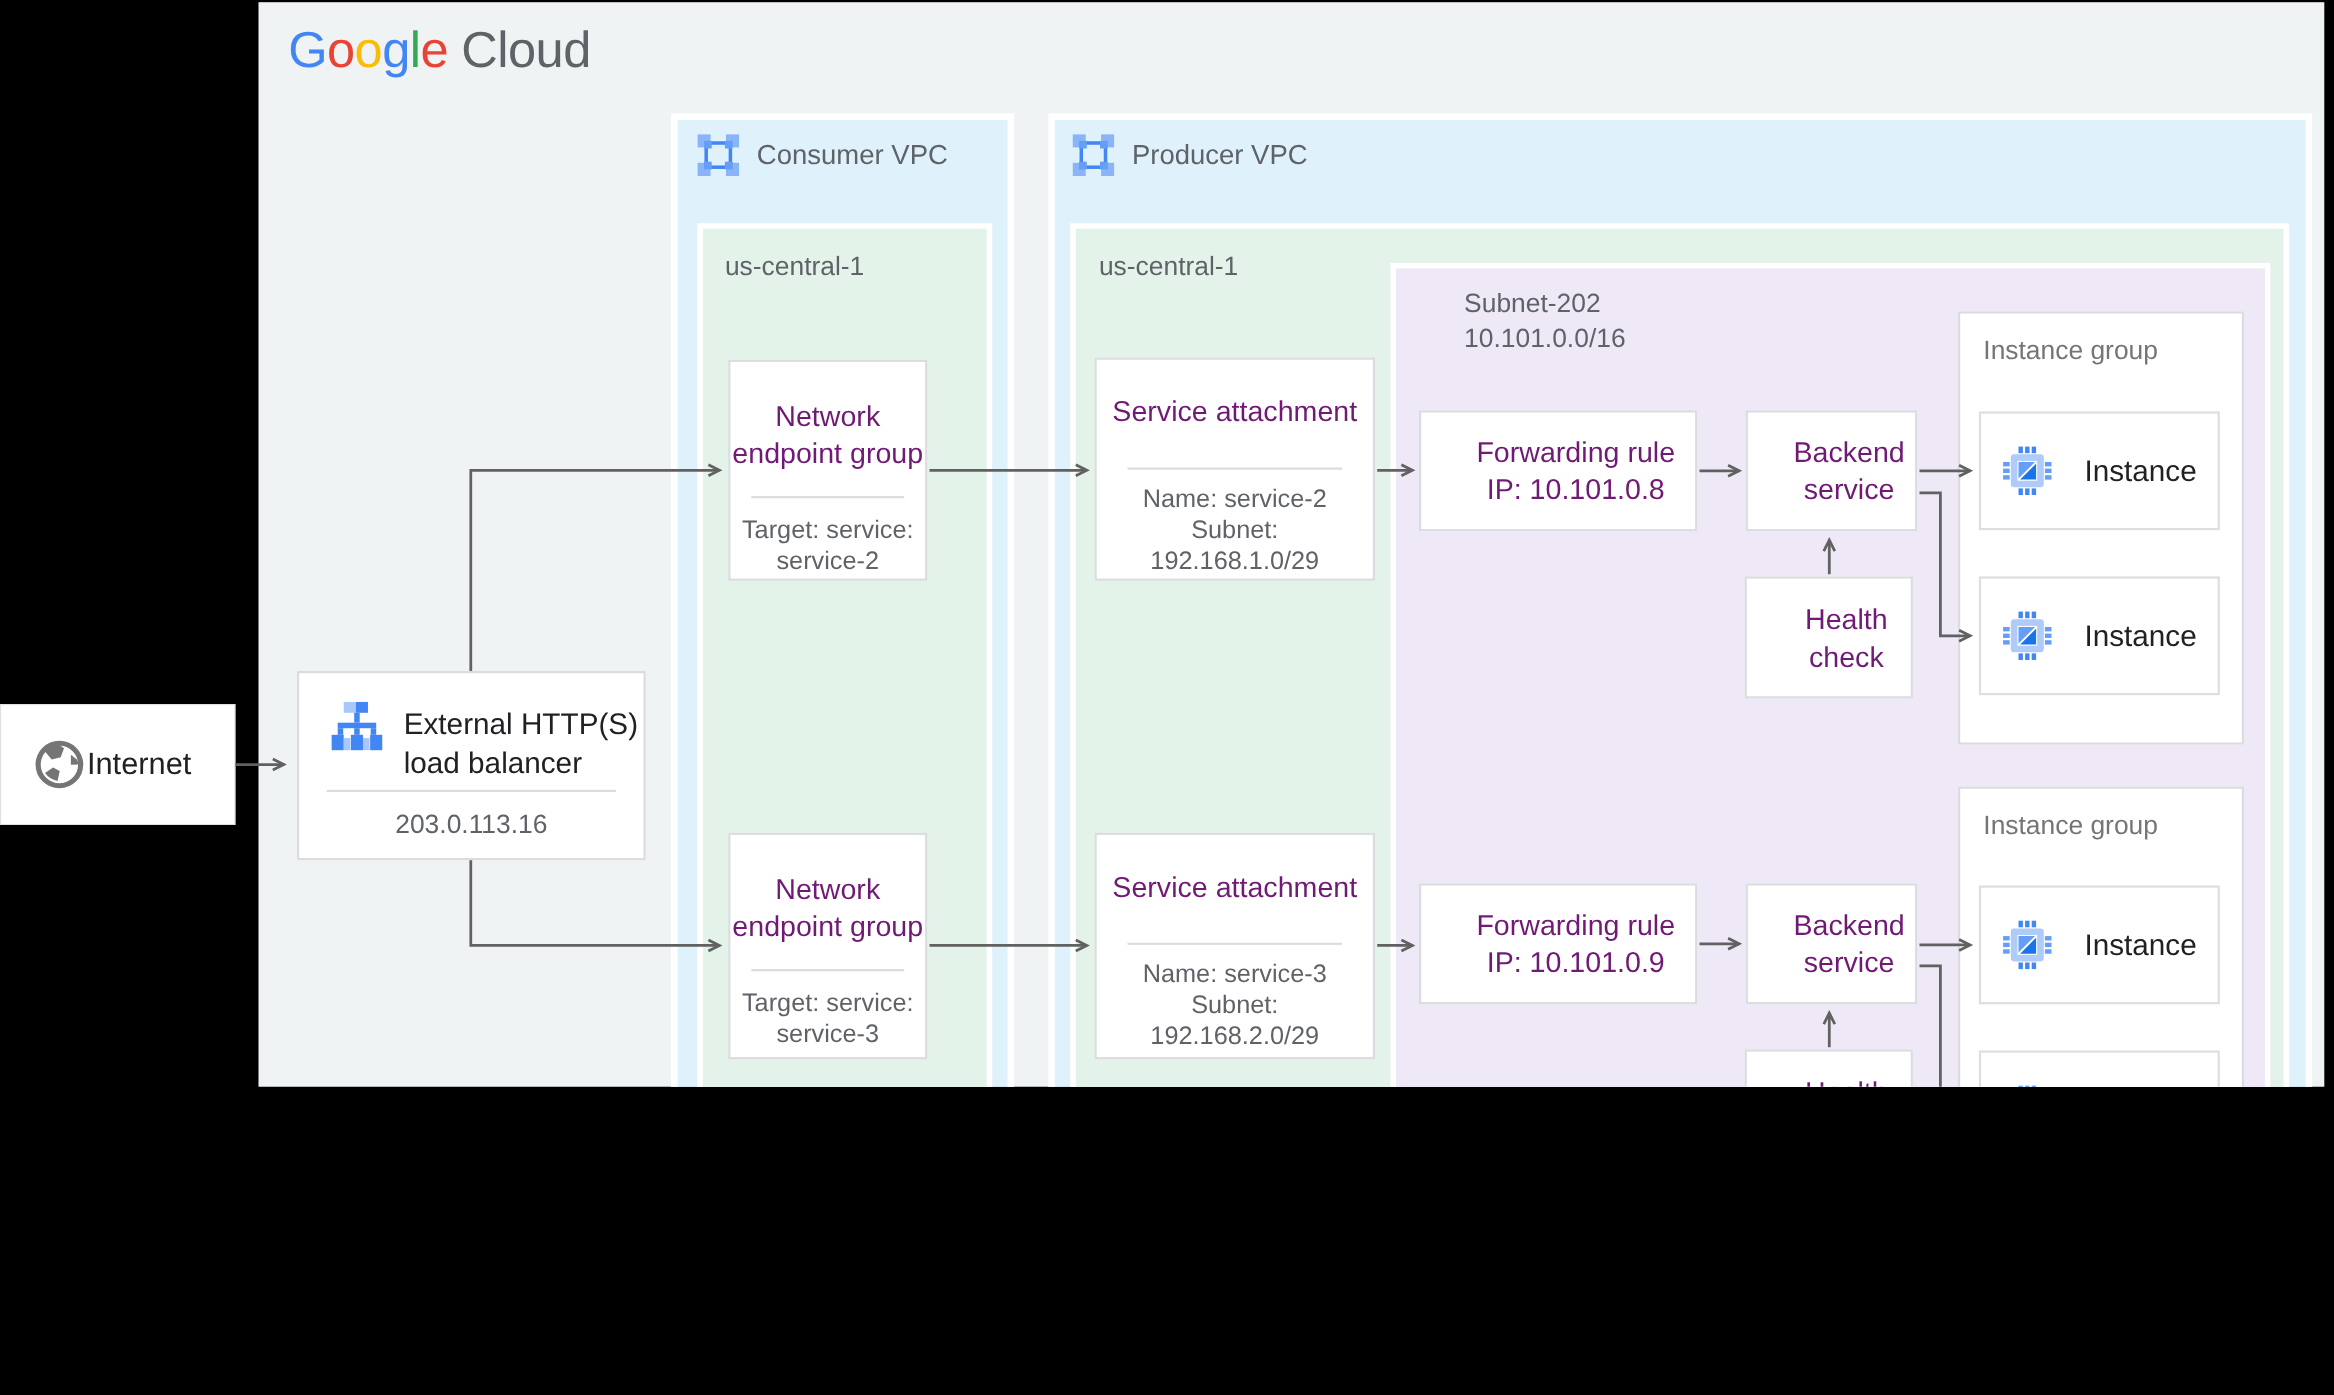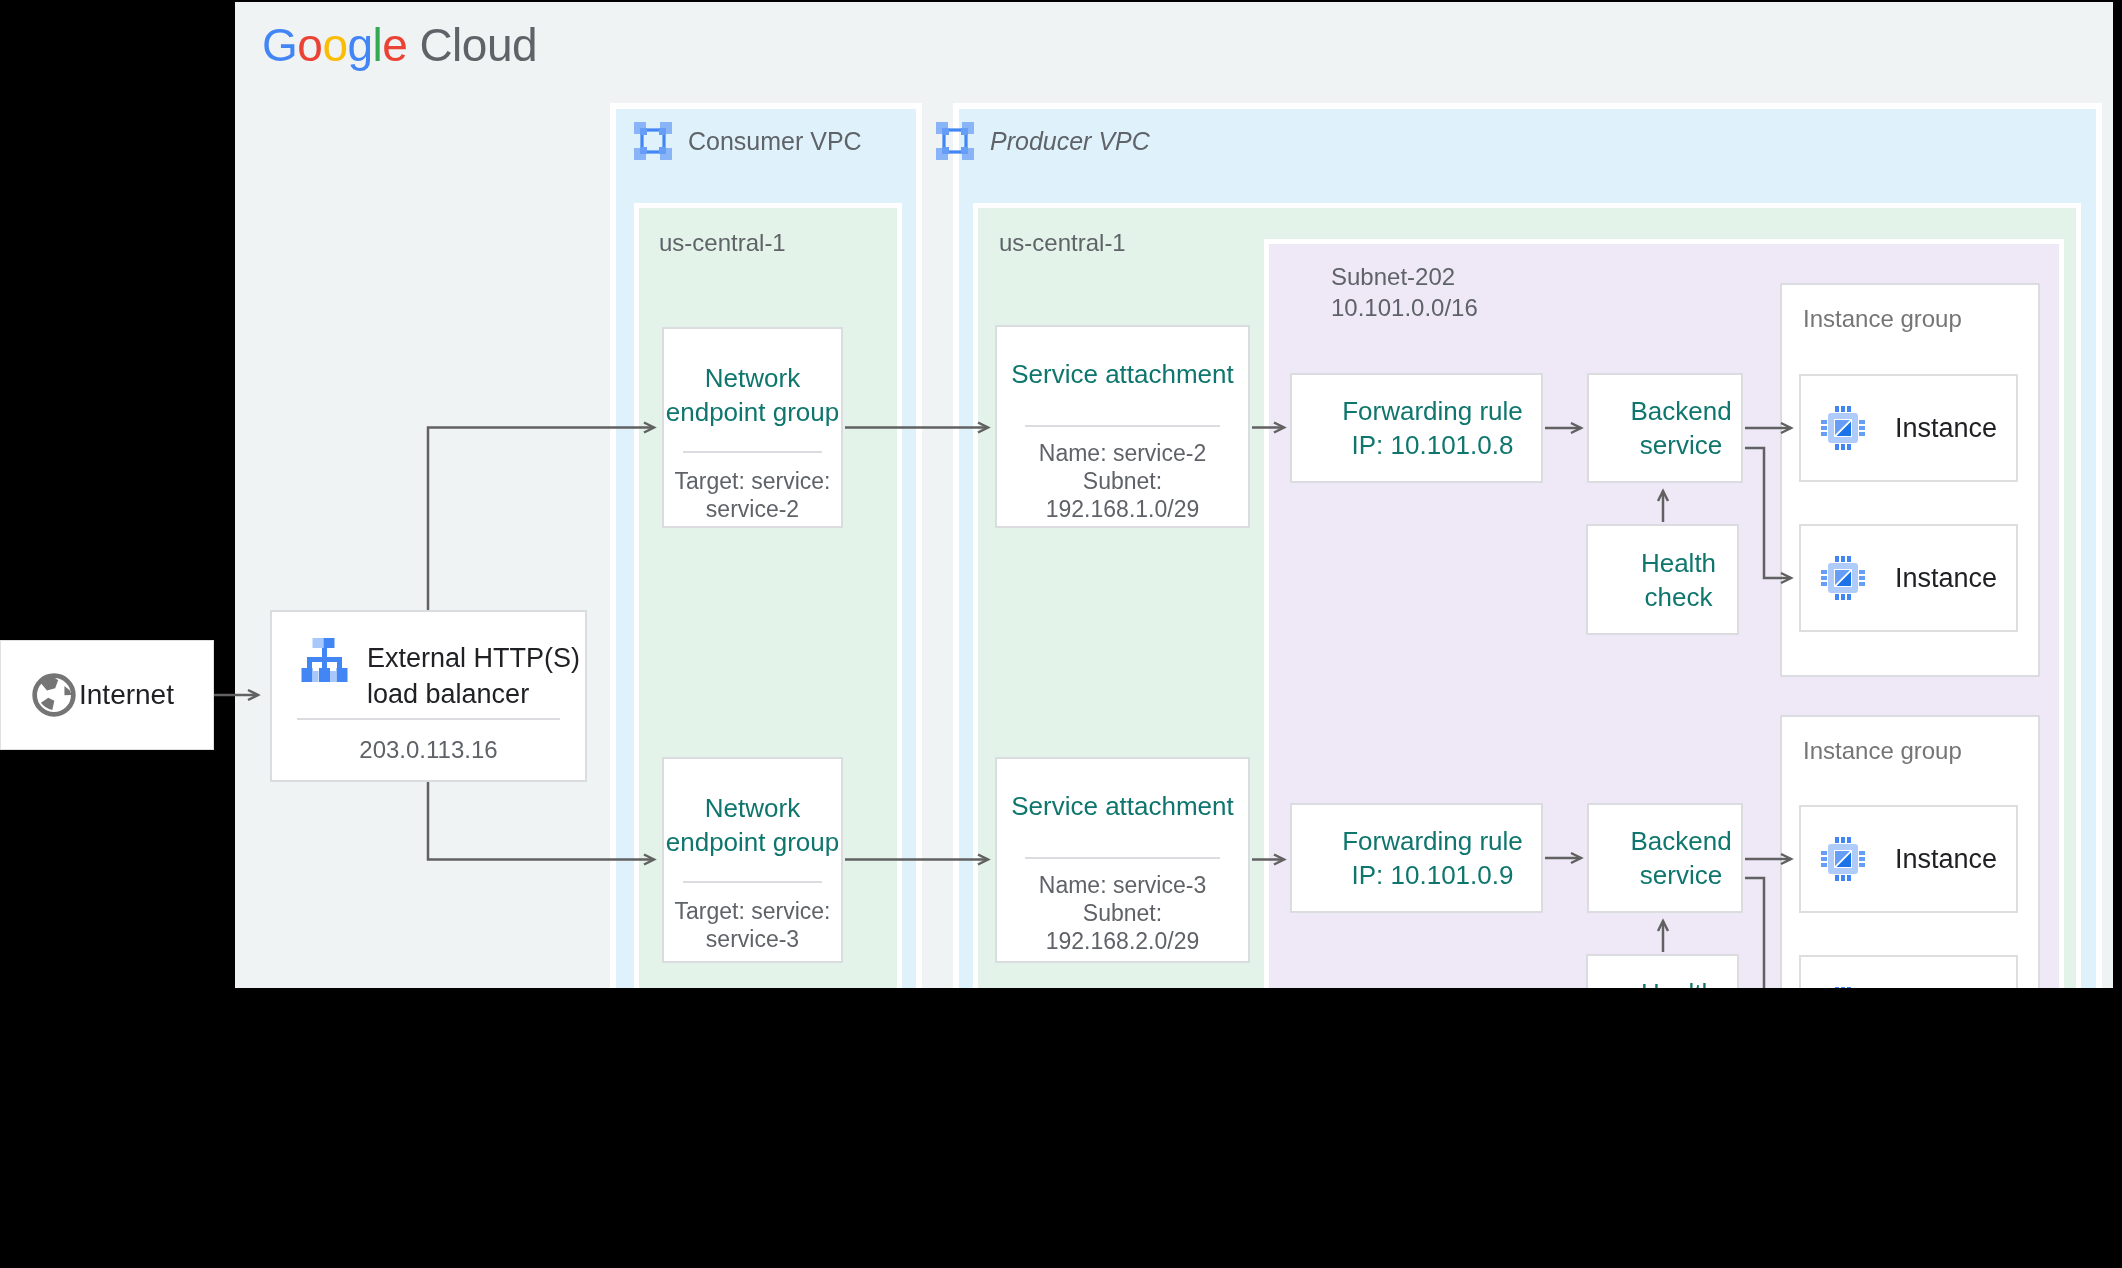--- a/index.html
+++ b/index.html
@@ -19,21 +19,21 @@
   .igroup { position:absolute; background:#FFFFFF; border:2px solid #DADCE0; }
 
   .vpc-header { position:absolute; display:flex; align-items:center; gap:16px; }
   .vpc-label { font-size:25px; color:#5F6368; }
   .zone-label { position:absolute; font-size:24px; color:#5F6368; }
   .subnet-label { position:absolute; font-size:24px; line-height:31px; color:#5F6368; }
   .ig-label { position:absolute; font-size:24px; color:#757575; }
 
   
   .card { position:absolute; background:#FFFFFF; border:2px solid #DADCE0; }
-  .card-title { font-size:26px; line-height:34px; color:#0f766e; text-align:center; }
+  .card-title { font-size:26px; line-height:34px; color:#701a75; text-align:center; }
   .card-sub { font-size:23px; line-height:28px; color:#5F6368; text-align:center; }
   .divider { height:2px; background:#DADCE0; width:78%; margin:0 auto; }
   .center-card { display:flex; align-items:center; justify-content:center;padding-left:32px; }
 
   .neg { padding-top:32px; }
   .neg .divider { margin:22px auto 14px auto; }
   .sa { padding-top:30px; }
   .sa .divider { margin:34px auto 12px auto; }
 
   
@@ -75,21 +75,21 @@
         <rect x="25" y="6" width="7" height="7" fill="#669DF6"></rect>
       <rect x="6" y="25" width="7" height="7" fill="#669DF6"></rect>
         <rect x="25" y="25" width="7" height="7" fill="#669DF6"></rect>
     </svg>
     <span class="vpc-label">Consumer VPC</span>
   </div>
   <div class="region" style="left:634px; top:203px; width:268px; height:988px;"></div>
   <div class="zone-label" style="left:659px; top:229px;">us-central-1</div>
 
   <div class="vpc" style="left:953px; top:103px; width:1149px; height:1124px;"></div>
-  <div class="vpc-header" style="left:936px; top:122px;font-style:italic;">
+  <div class="vpc-header" style="left:975px; top:122px;">
     <svg width="38" height="38" viewBox="0 0 38 38">
       <rect x="0" y="0" width="12" height="12" fill="#8AB4F8"></rect>
         <rect x="26" y="0" width="12" height="12" fill="#8AB4F8"></rect>
       <rect x="0" y="26" width="12" height="12" fill="#8AB4F8"></rect>
         <rect x="26" y="26" width="12" height="12" fill="#8AB4F8"></rect>
       <rect x="8" y="8" width="22" height="22" fill="none" stroke="#4285F4" stroke-width="3.2"></rect>
       <rect x="6" y="6" width="7" height="7" fill="#669DF6"></rect>
         <rect x="25" y="6" width="7" height="7" fill="#669DF6"></rect>
       <rect x="6" y="25" width="7" height="7" fill="#669DF6"></rect>
         <rect x="25" y="25" width="7" height="7" fill="#669DF6"></rect>

